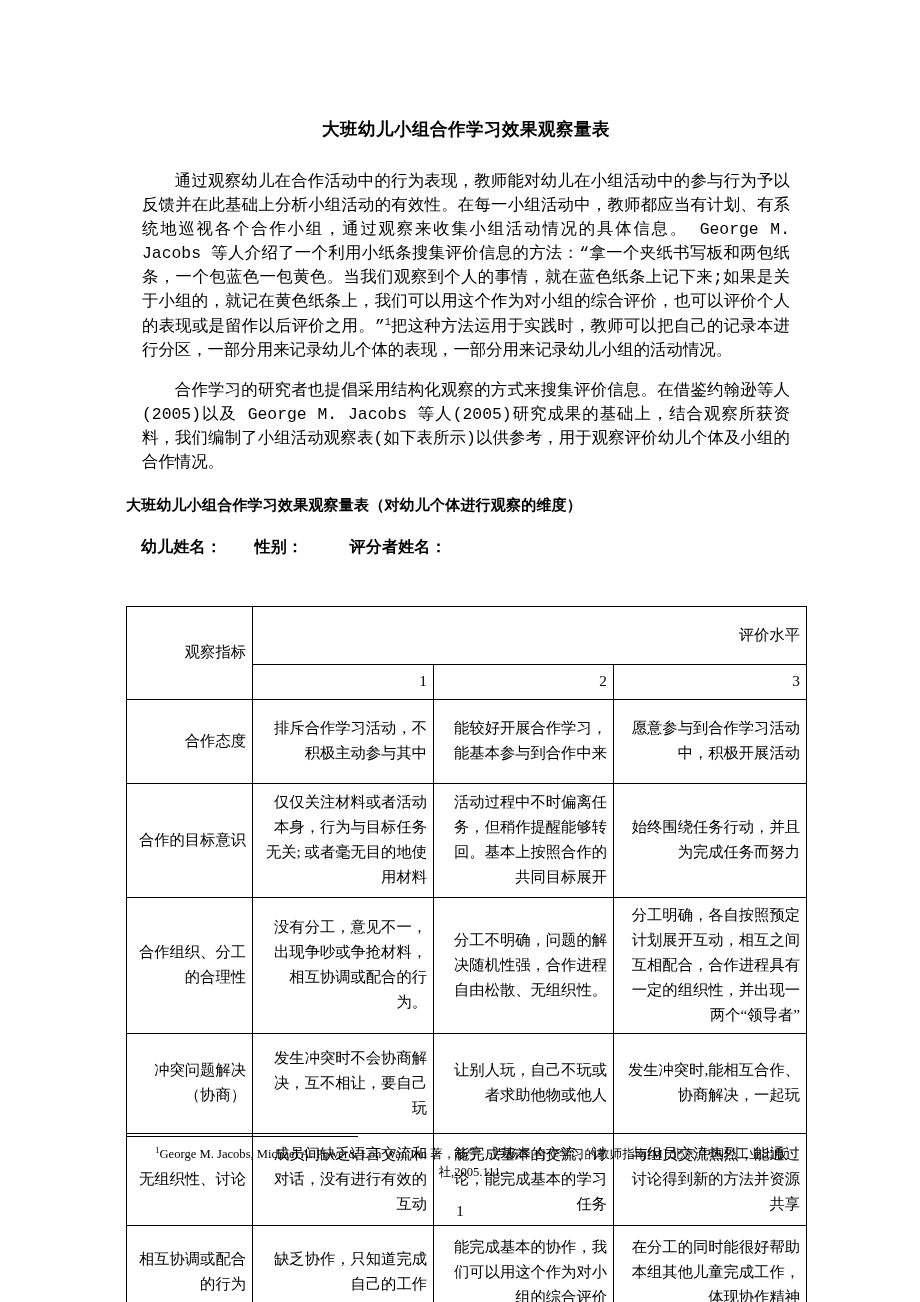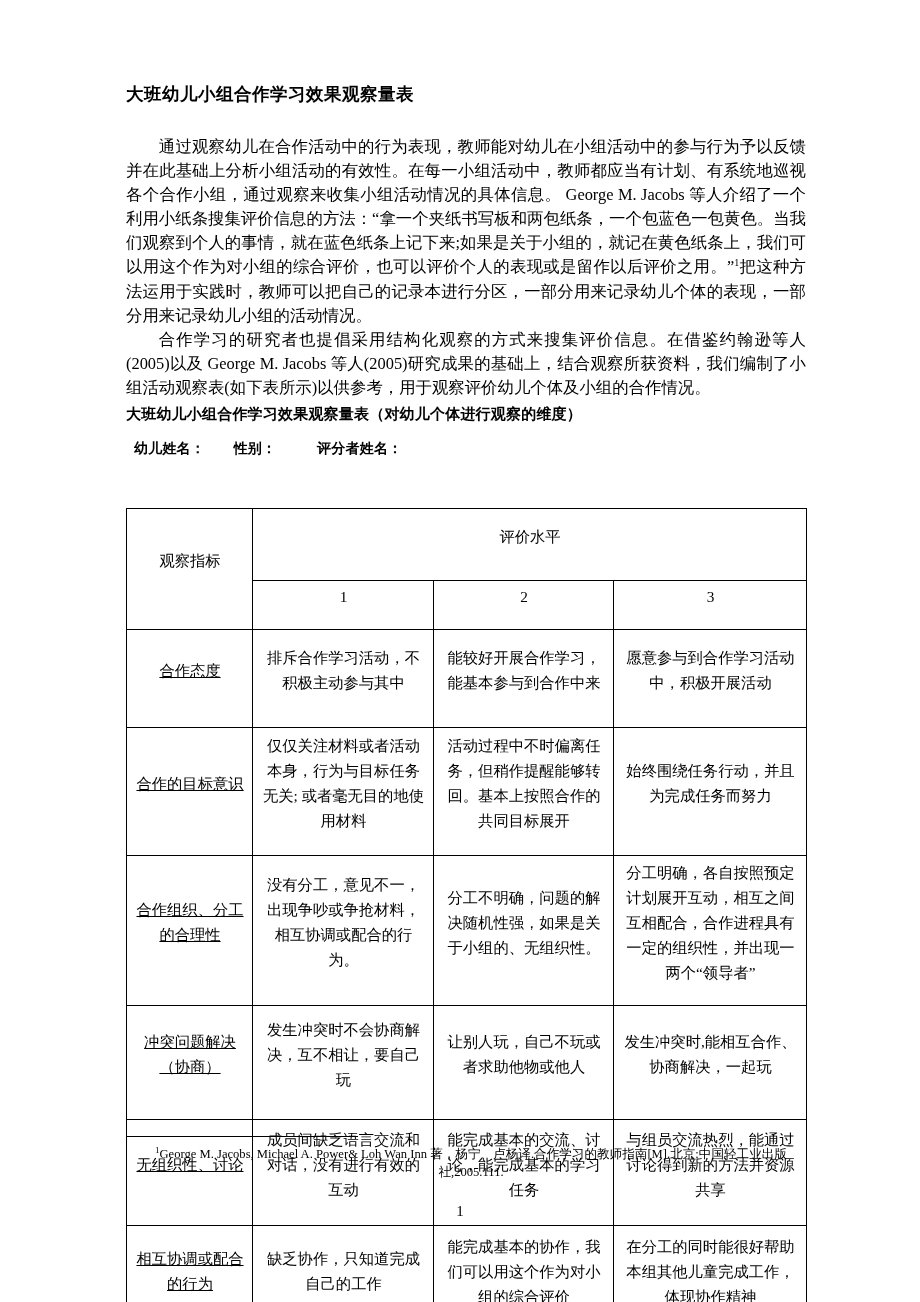--- a/index.html
+++ b/index.html
@@ -22,85 +22,86 @@
   }
   .content {
     position: absolute;
     left: 126px;
     top: 0;
     width: 680px;
   }
 
   
   .doc-title {
+    text-align: center;
     font-family: "Liberation Sans", "DejaVu Sans", sans-serif;
     font-weight: bold;
     font-size: 17.5px;
     letter-spacing: 0.5px;
     margin: 0;
-    padding-top: 84px;
+    padding-top: 119px;
     line-height: 1.2;
   }
 
   
   .body-block {
     margin-top: 30px;
   }
   p.para {
-    margin: 0;
+    margin: 16px;
     font-size: 16.4px;
     line-height: 24.1px;
     text-align: justify;
     text-justify: inter-ideograph;
     text-indent: 2em;
-    font-family: Liberation Serif, serif;
+    font-family: Liberation Mono, monospace;
   }
   .sup-note {
     font-size: 10px;
     vertical-align: super;
     line-height: 0;
   }
 
   
   .sub-heading {
     font-family: "Liberation Sans", "DejaVu Sans", sans-serif;
     font-weight: bold;
     font-size: 15px;
     line-height: 27px;
     margin: 0;
     letter-spacing: 0.2px;
   }
   .fields-line {
     font-family: "Liberation Sans", "DejaVu Sans", sans-serif;
     font-weight: bold;
-    font-size: 14px;
+    font-size: 16px;
     line-height: 27px;
-    margin: 8px;
+    margin: 15px;
     letter-spacing: 0.2px;
     white-space: pre;
   }
 
   
   .table-wrap {
     margin-top: 46px;
   }
   table.scale {
     border-collapse: collapse;
     width: 680px;
     table-layout: fixed;
   }
   table.scale td, table.scale th {
     border: 1px solid #000000;
     vertical-align: middle;
-    padding: 3px 6px 20px 7px;
+    padding: 3px 6px 6px 7px;
     font-family: "Liberation Serif", "DejaVu Serif", serif;
     font-size: 15.3px;
     line-height: 25px;
     font-weight: normal;
-    text-align: center;
+    text-align: right;
   }
   col.c0 { width: 126px; }
   col.c1 { width: 181px; }
   col.c2 { width: 180px; }
   col.c3 { width: 193px; }
 
   td.ind-head {
     height: 48px;
   }
   td.level-head {
@@ -110,21 +111,20 @@
   td.level-num {
     height: 24px;
     padding-top: 1px;
     padding-bottom: 1px;
   }
   td.row-label {
     font-family: "Liberation Sans", "DejaVu Sans", sans-serif;
     font-weight: bold;
     font-size: 15.6px;
     line-height: 25px;
-    text-decoration: underline;
   }
   td.cell {
     vertical-align: top;
     padding-top: 4px;
   }
   tr.r1 td { height: 74px; }
   tr.r2 td { height: 104px; }
   tr.r3 td { height: 126px; }
   tr.r4 td { height: 90px; }
   tr.r5 td { height: 82px; }
@@ -215,21 +215,21 @@
           <tr class="r2">
             <td class="row-label">合作的目标意识</td>
             <td class="cell">仅仅关注材料或者活动本身，行为与目标任务无关; 或者毫无目的地使用材料</td>
             <td class="cell">活动过程中不时偏离任务，但稍作提醒能够转回。基本上按照合作的共同目标展开</td>
             <td class="cell">始终围绕任务行动，并且为完成任务而努力</td>
           </tr>
 
           <tr class="r3">
             <td class="row-label">合作组织、分工的合理性</td>
             <td class="cell">没有分工，意见不一，出现争吵或争抢材料，相互协调或配合的行为。</td>
-            <td class="cell">分工不明确，问题的解决随机性强，如果是关于小组的、无组织性。</td>
+            <td class="cell">分工不明确，问题的解决随机性强，合作进程自由松散、无组织性。</td>
             <td class="cell">分工明确，各自按照预定计划展开互动，相互之间互相配合，合作进程具有一定的组织性，并出现一两个“领导者”</td>
           </tr>
 
           <tr class="r4">
             <td class="row-label">冲突问题解决（协商）</td>
             <td class="cell">发生冲突时不会协商解决，互不相让，要自己玩</td>
             <td class="cell">让别人玩，自己不玩或者求助他物或他人</td>
             <td class="cell">发生冲突时,能相互合作、协商解决，一起玩</td>
           </tr>
 

